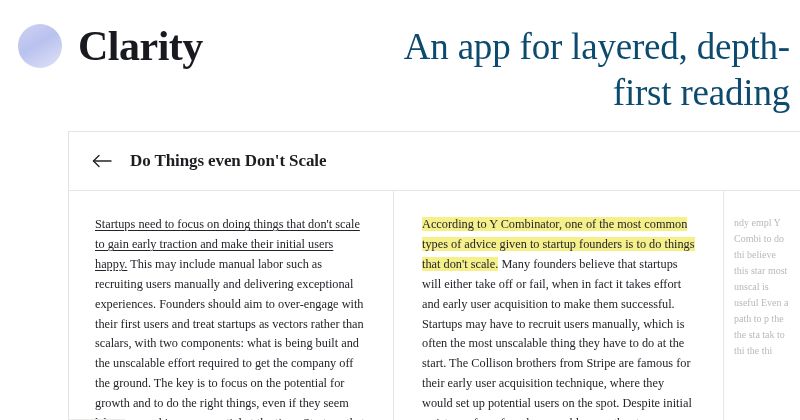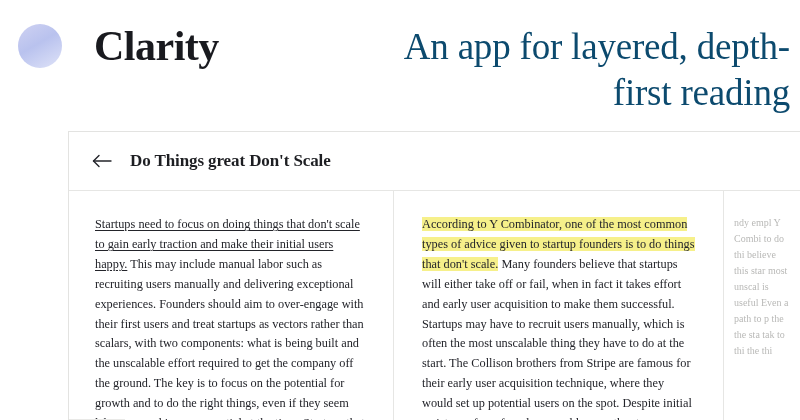--- a/index.html
+++ b/index.html
@@ -23,21 +23,21 @@
     width: 800px;
     height: 131px;
     background: #ffffff;
   }
   .brand {
     position: absolute;
     left: 18px;
     top: 24px;
     display: flex;
     align-items: center;
-    gap: 32px;
+    gap: 16px;
     justify-content: space-between;
   }
   .brand-mark {
     width: 44px;
     height: 44px;
     border-radius: 50%;
     background: linear-gradient(150deg, #cfd2f2 0%, #b9c2ee 45%, #dfe3f8 100%);
     flex: none;
   }
   .brand-name {
@@ -177,21 +177,21 @@
 
 <div class="app-window">
 
   <div class="app-toolbar">
     <span class="back-icon">
       <svg width="22" height="18" viewBox="0 0 22 18" fill="none" xmlns="http://www.w3.org/2000/svg">
         <path d="M1.5 9H19" stroke="#23242a" stroke-width="1.4" stroke-linecap="round"></path>
         <path d="M7 3.5L1.5 9L7 14.5" stroke="#23242a" stroke-width="1.4" stroke-linecap="round" stroke-linejoin="round"></path>
       </svg>
     </span>
-    <span class="doc-title">Do Things great Don't Scale</span>
+    <span class="doc-title">Do Things even Don't Scale</span>
   </div>
 
   <div class="columns">
 
     <div class="col col-left">
       <p class="ptext"><span class="underlined">Startups need to focus on doing things that don't scale to gain early traction and make their initial users happy.</span><span> This may include manual labor such as recruiting users manually and delivering exceptional experiences. Founders should aim to over-engage with their first users and treat startups as vectors rather than scalars, with two components: what is being built and the unscalable effort required to get the company off the ground. The key is to focus on the potential for growth and to do the right things, even if they seem laborious and inconsequential at the time. Startups that prioritize early adopters and focus on providing insanely great user experiences can achieve significant user numbers</span></p>
       <div class="scroll-nub"></div>
     </div>
 
     <div class="col col-mid">

